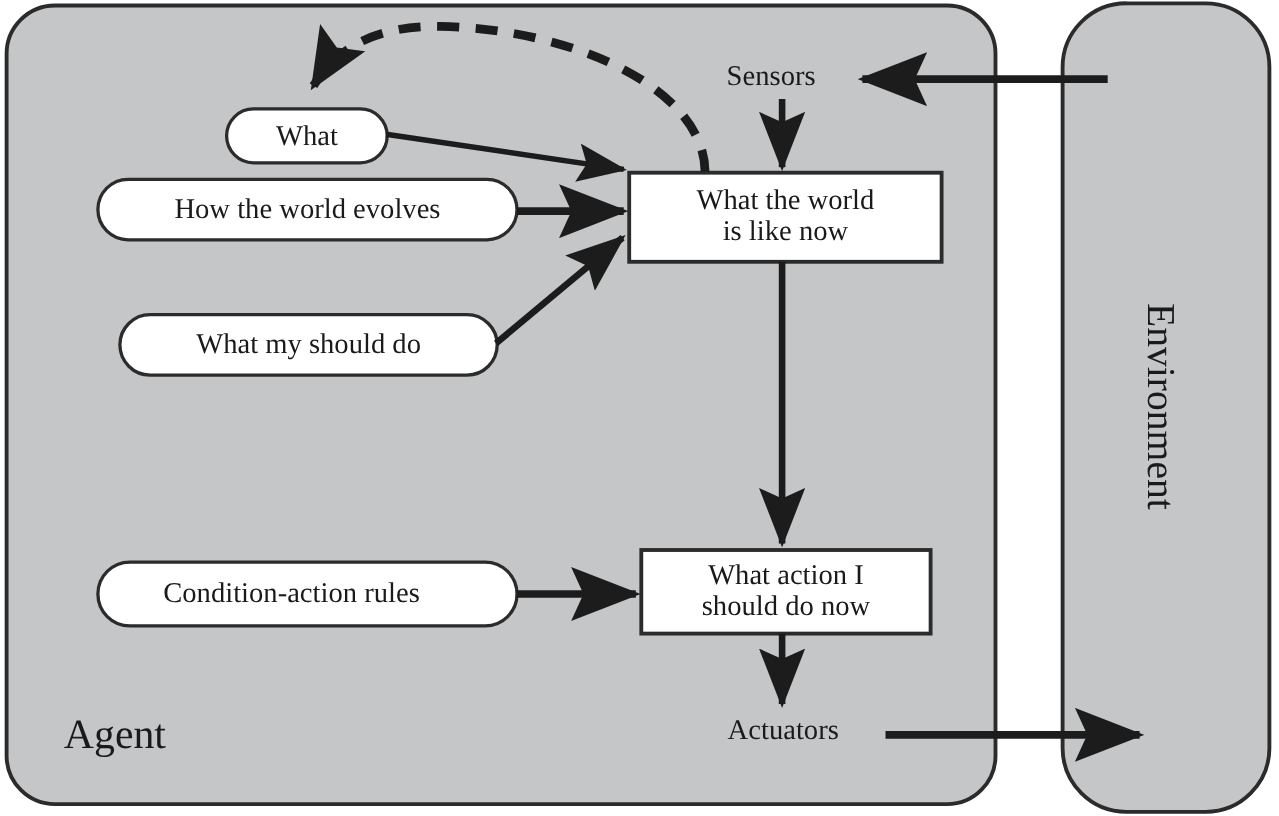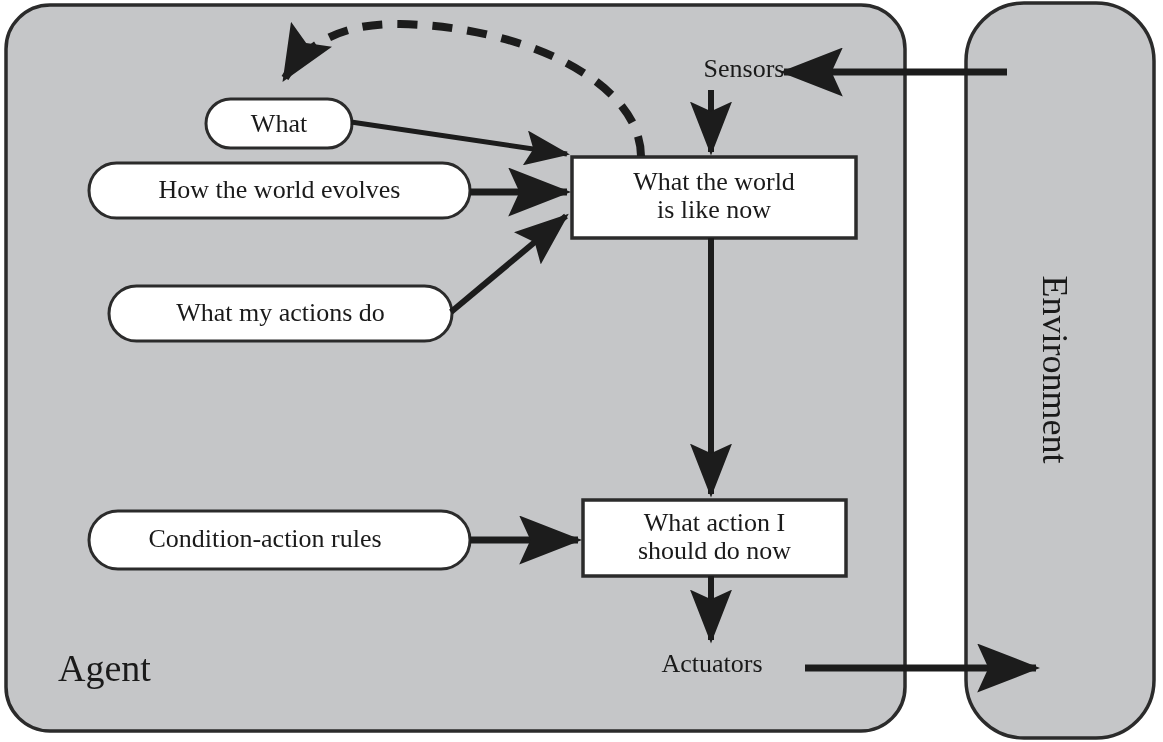--- a/index.html
+++ b/index.html
@@ -93,31 +93,31 @@
 
     <line x1="711" y1="576" x2="711" y2="640" stroke="#1c1c1c" stroke-width="6" marker-end="url(#arrowhead)"></line>
 
     <line x1="805" y1="668" x2="1036" y2="668" stroke="#1c1c1c" stroke-width="7" marker-end="url(#arrowhead)"></line>
   </svg>
 
   <div class="node-label pill-label" style="left:206px; top:110px; width:146px;">What</div>
 
   <div class="node-label pill-label" style="left:89px; top:176px; width:381px;">How the world evolves</div>
 
-  <div class="node-label pill-label" style="left:109px; top:299px; width:343px;">What my actions do</div>
+  <div class="node-label pill-label" style="left:109px; top:299px; width:343px;">What my should do</div>
 
   <div class="node-label pill-label" style="left:89px; top:525px; width:352px;">Condition-action rules</div>
 
   <div class="node-label box-label" style="left:583px; top:509px; width:263px;">What action I
 should do now</div>
 
   <div class="node-label box-label" style="left:572px; top:168px; width:284px;">What the world
 is like now</div>
 
-  <div class="node-label port-label" style="left:664px; top:55px; width:160px;">Sensors</div>
+  <div class="node-label port-label" style="left:621px; top:55px; width:160px;">Sensors</div>
 
   <div class="node-label port-label" style="left:632px; top:650px; width:160px;">Actuators</div>
 
   <div class="node-label agent-label" style="left:58px; top:648px; width:180px; text-align:left;">Agent</div>
 
   <div class="node-label env-label vertical-text" style="left:925px; top:350px; width:260px;">Environment</div>
 
 </div>
 
 </body></html>

